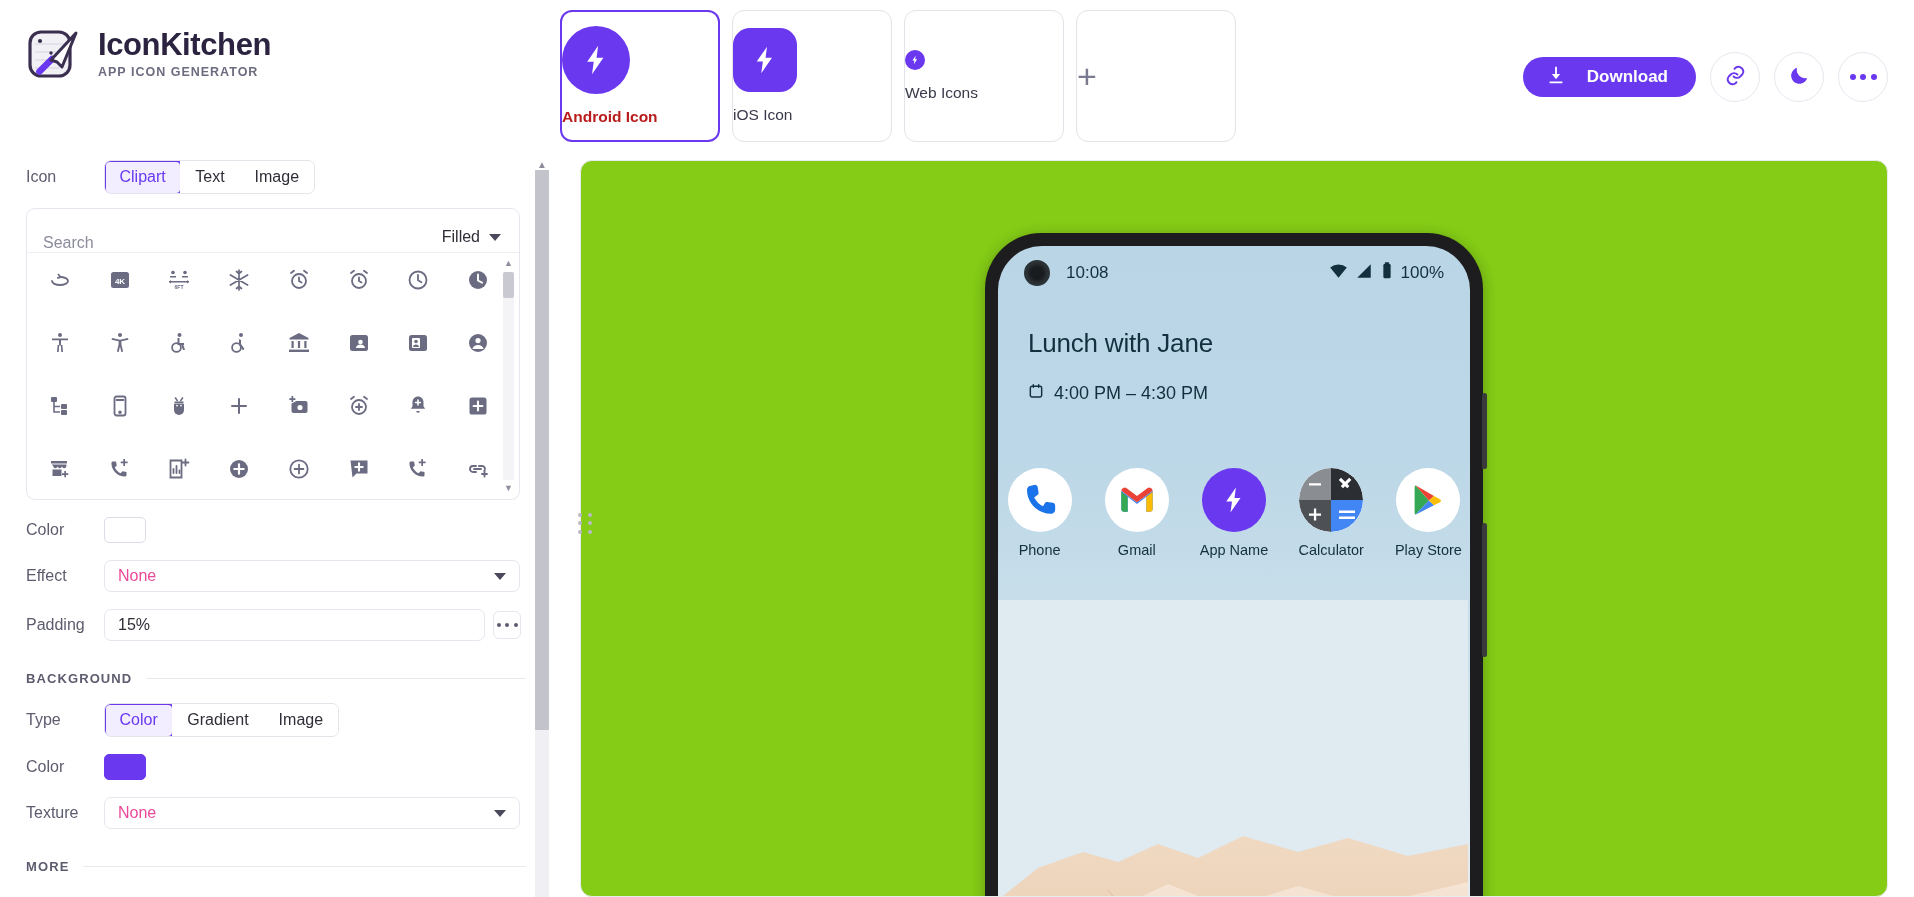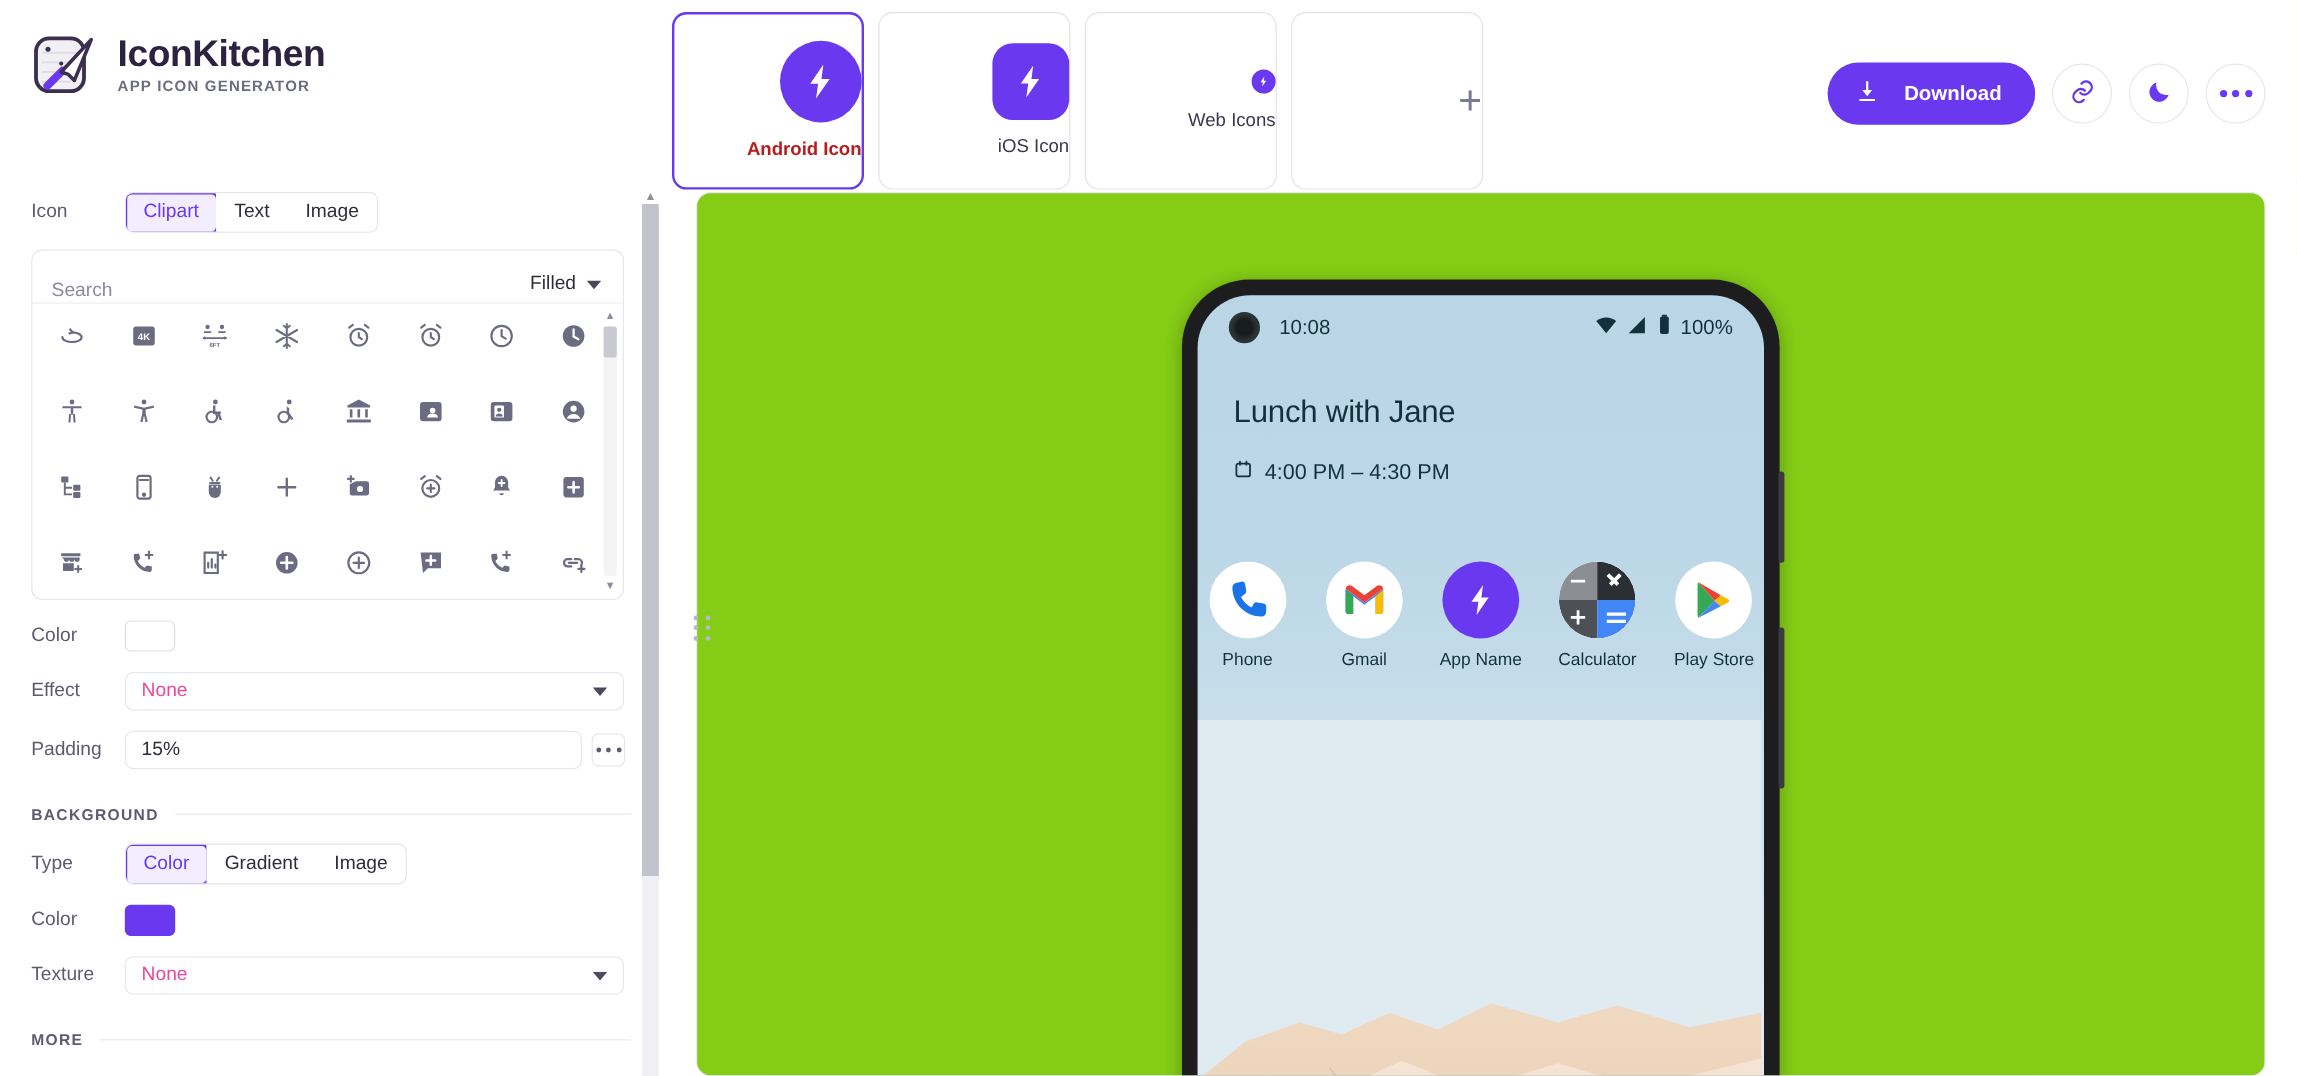--- a/index.html
+++ b/index.html
@@ -19,37 +19,37 @@
     background: #fff; position: relative;
   }
   .brand { display: flex; align-items: center; gap: 16px; padding: 26px 0 0 26px; width: 560px; }
   .brand-mark { width: 56px; height: 56px; flex: 0 0 56px; }
   .brand-text { display: flex; flex-direction: column; gap: 3px; }
   .brand-title { font-size: 31px; font-weight: 700; letter-spacing: -0.4px; color: #2b2340; line-height: 1.05; }
   .brand-sub { font-size: 12.5px; font-weight: 700; letter-spacing: 1.0px; color: #6c6c80; }
 
   .tabs { display: flex; align-items: flex-start; gap: 12px; padding-top: 10px; }
   .tab {
-    width: 160px; height: 148px; border: 1.5px solid #e3e3ea; border-radius: 12px;
-    background: #fff; display: flex; flex-direction: column; align-items: flex-end;
+    width: 160px; height: 132px; border: 1.5px solid #e3e3ea; border-radius: 12px;
+    background: #fff; display: flex; flex-direction: column; align-items: flex-start;
     justify-content: center; gap: 14px; cursor: pointer;
   }
   .tab.selected { border: 2.5px solid #6938ef; }
   .tab-label { font-size: 15.5px; color: #39394a; }
   .tab.selected .tab-label { color: #b91c1c; font-weight: 700; }
   .tab-add { justify-content: center; }
   .plus-glyph { font-size: 34px; color: #7a7a90; font-weight: 300; line-height: 1; }
 
   .prev-icon-circle { width: 68px; height: 68px; border-radius: 50%; background: #6938ef; display: flex; align-items: center; justify-content: center; }
   .prev-icon-squircle { width: 64px; height: 64px; border-radius: 17px; background: #6938ef; display: flex; align-items: center; justify-content: center; }
   .prev-icon-dot { width: 20px; height: 20px; border-radius: 50%; background: #6938ef; display: flex; align-items: center; justify-content: center; }
 
   .header-actions { position: absolute; right: 26px; top: 52px; display: flex; align-items: center; gap: 14px; }
   .download-btn {
-    height: 52px; padding: 0 28px 0 22px; border-radius: 26px; background: #6938ef;
+    height: 40px; padding: 0 28px 0 22px; border-radius: 26px; background: #6938ef;
     color: #fff; font-size: 17px; font-weight: 700; border: none; cursor: pointer;
     display: flex; align-items: center; gap: 20px;
   }
   .round-btn {
     width: 50px; height: 50px; border-radius: 50%; background: #fff; border: 1.5px solid #e6e6ee;
     display: flex; align-items: center; justify-content: center; cursor: pointer;
   }
   .dots-row { display: flex; gap: 4.5px; }
   .dots-row i { width: 6px; height: 6px; border-radius: 50%; background: #6938ef; display: block; }
 

